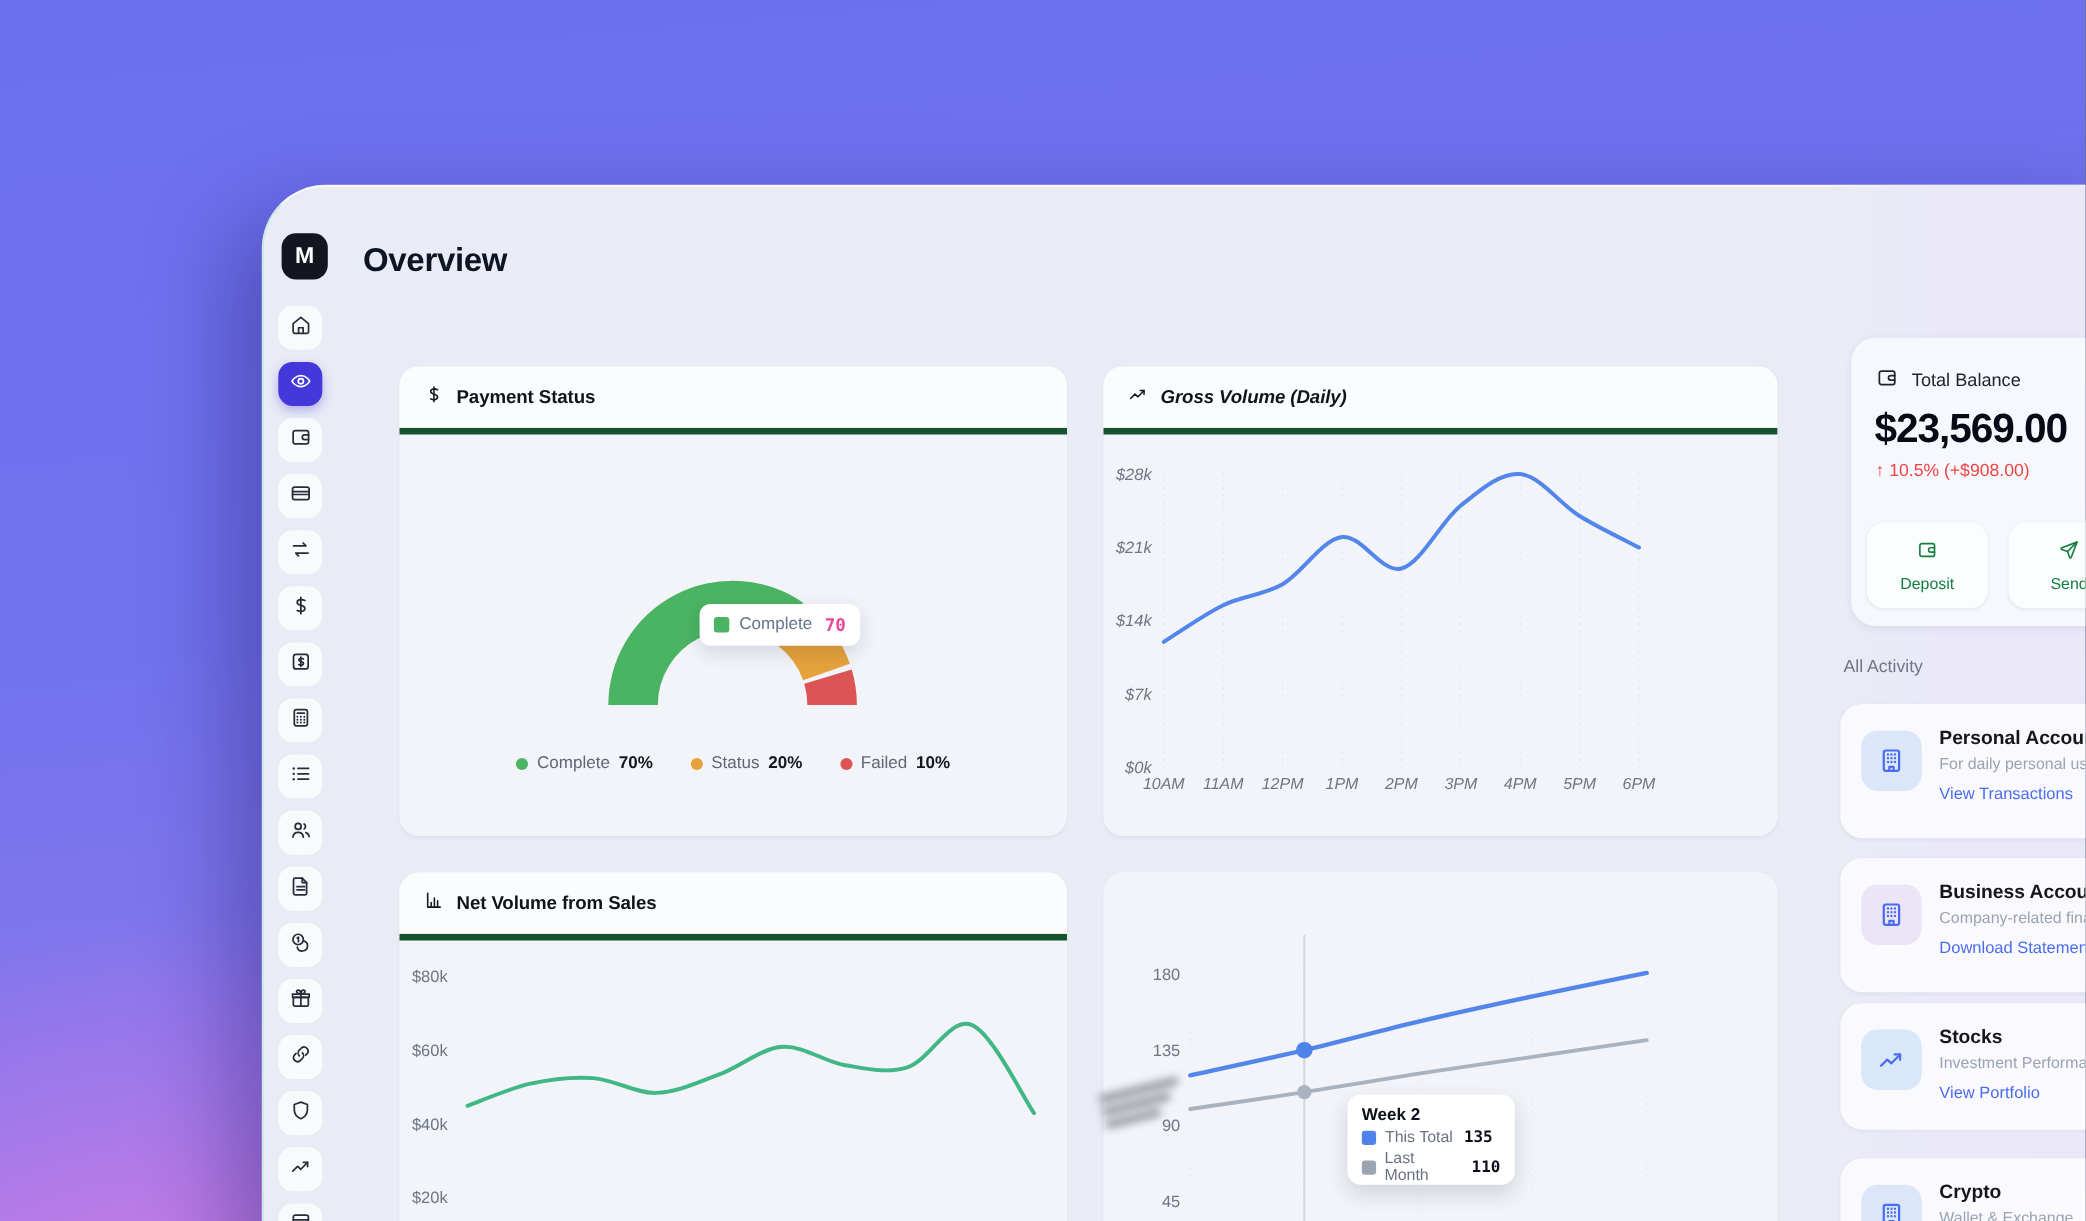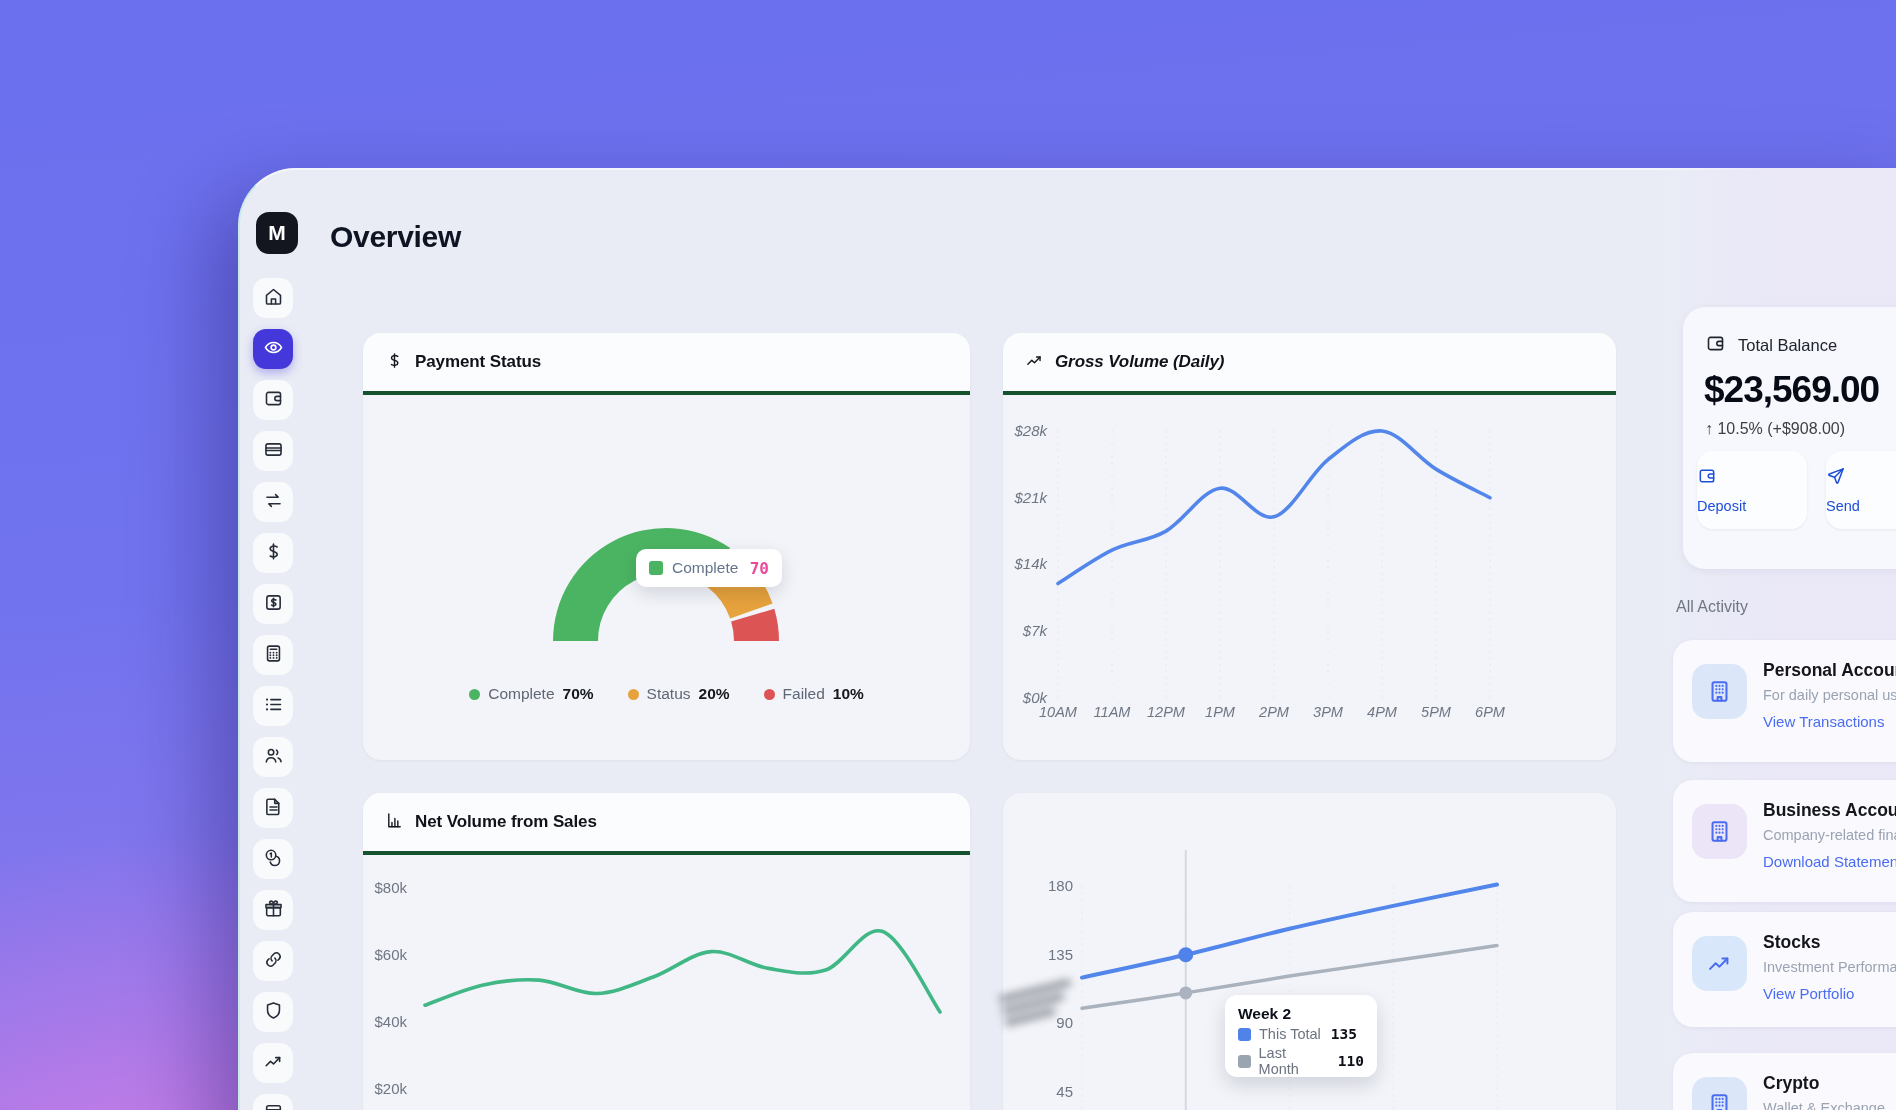--- a/index.html
+++ b/index.html
@@ -18,21 +18,21 @@
   .logo{position:absolute;left:256px;top:212px;width:42px;height:42px;border-radius:13px;background:#13151f;
     color:#fff;font-weight:700;font-size:21px;display:flex;align-items:center;justify-content:center;}
   .page-title{position:absolute;left:330px;top:220px;font-size:30px;font-weight:700;color:#0f1422;letter-spacing:-.3px;}
   
   .nav-btn{position:absolute;left:253px;width:40px;height:40px;border-radius:13px;background:rgba(255,255,255,.72);
     display:flex;align-items:center;justify-content:center;color:#262c38;}
   .nav-btn.active{background:#4538da;color:#fff;box-shadow:0 4px 10px rgba(69,56,218,.35);}
   .nav-btn svg{width:21px;height:21px;}
   
   .card{position:absolute;background:#f2f4f9;border-radius:18px;overflow:hidden;box-shadow:0 1px 3px rgba(16,24,40,.05);}
-  .card-head{position:absolute;left:0;top:0;right:0;height:62px;background:#fbfcfe;border-bottom:4px solid #14532d;
+  .card-head{position:absolute;left:0;top:0;right:0;height:62px;background:#fbfcfe;border-bottom:6px solid #14532d;
     display:flex;align-items:center;padding-left:22px;gap:11px;color:#15181f;}
   .card-head svg{width:19px;height:19px;color:#15181f;}
   .card-title{font-size:17px;font-weight:700;color:#10131a;letter-spacing:-.1px;}
   .chart{position:absolute;left:0;top:0;pointer-events:none;}
   
   .gauge-tip{position:absolute;left:273px;top:216px;width:146px;height:38px;background:#fff;border-radius:10px;
     box-shadow:0 6px 18px rgba(15,23,42,.14);display:flex;align-items:center;padding:0 13px;gap:9px;z-index:3;}
   .gauge-tip .sq{width:14px;height:14px;border-radius:3px;background:#4bb462;}
   .gauge-tip .lbl{font-size:15.5px;color:#64748b;}
   .gauge-tip .val{margin-left:auto;font-family:"DejaVu Sans Mono",monospace;font-weight:700;font-size:16px;color:#ec4899;}
@@ -47,23 +47,23 @@
   .cust-tip .row{display:flex;align-items:center;gap:8px;font-size:14.5px;color:#6b7280;margin-top:3px;}
   .cust-tip .row .sq{width:13px;height:13px;border-radius:3px;}
   .cust-tip .row b{font-family:"DejaVu Sans Mono",monospace;font-size:14.5px;color:#0c0f17;margin-left:2px;}
   
   .balance-card{position:absolute;left:1683px;top:307px;width:262px;height:262px;border-radius:22px;background:#f7f8fd;
     box-shadow:0 2px 8px rgba(20,24,60,.06);}
   .bal-head{position:absolute;left:22px;top:26px;display:flex;align-items:center;gap:12px;color:#20242e;}
   .bal-head svg{width:21px;height:21px;}
   .bal-label{font-size:16.5px;font-weight:500;}
   .bal-amount{position:absolute;left:21px;top:62px;font-size:37px;font-weight:800;color:#070b16;letter-spacing:-1px;white-space:nowrap;}
-  .bal-change{position:absolute;left:22px;top:113px;font-size:16px;color:#404040;white-space:nowrap;}
-  .action-btn{position:absolute;top:144px;width:110px;height:78px;border-radius:16px;background:#fcfdff;
-    box-shadow:0 1px 3px rgba(20,24,60,.07);display:flex;flex-direction:column;justify-content:center;gap:8px;color:#1d4ed8;}
+  .bal-change{position:absolute;left:22px;top:113px;font-size:16px;color:#ef4444;white-space:nowrap;}
+  .action-btn{position:absolute;top:168px;width:110px;height:78px;border-radius:16px;background:#fcfdff;
+    box-shadow:0 1px 3px rgba(20,24,60,.07);display:flex;flex-direction:column;align-items:center;justify-content:center;gap:8px;color:#15803d;}
   .action-btn svg{width:20px;height:20px;}
   .action-btn .al{font-size:14.5px;font-weight:500;}
   .all-activity{position:absolute;left:1676px;top:598px;font-size:16px;color:#6f7682;}
   .act-card{position:absolute;left:1673px;width:272px;border-radius:20px;background:#fafafe;box-shadow:0 1px 4px rgba(20,24,60,.05);}
   .act-icon{position:absolute;left:19px;top:24px;width:55px;height:55px;border-radius:15px;display:flex;align-items:center;justify-content:center;color:#4a6cf0;}
   .act-icon svg{width:27px;height:27px;}
   .act-title{position:absolute;left:90px;top:20px;font-size:17.5px;font-weight:700;color:#14161c;white-space:nowrap;}
   .act-sub{position:absolute;left:90px;top:47px;font-size:14.5px;color:#9aa3b2;white-space:nowrap;}
   .act-link{position:absolute;left:90px;top:73px;font-size:15px;font-weight:500;color:#4a6cf0;white-space:nowrap;}
   

